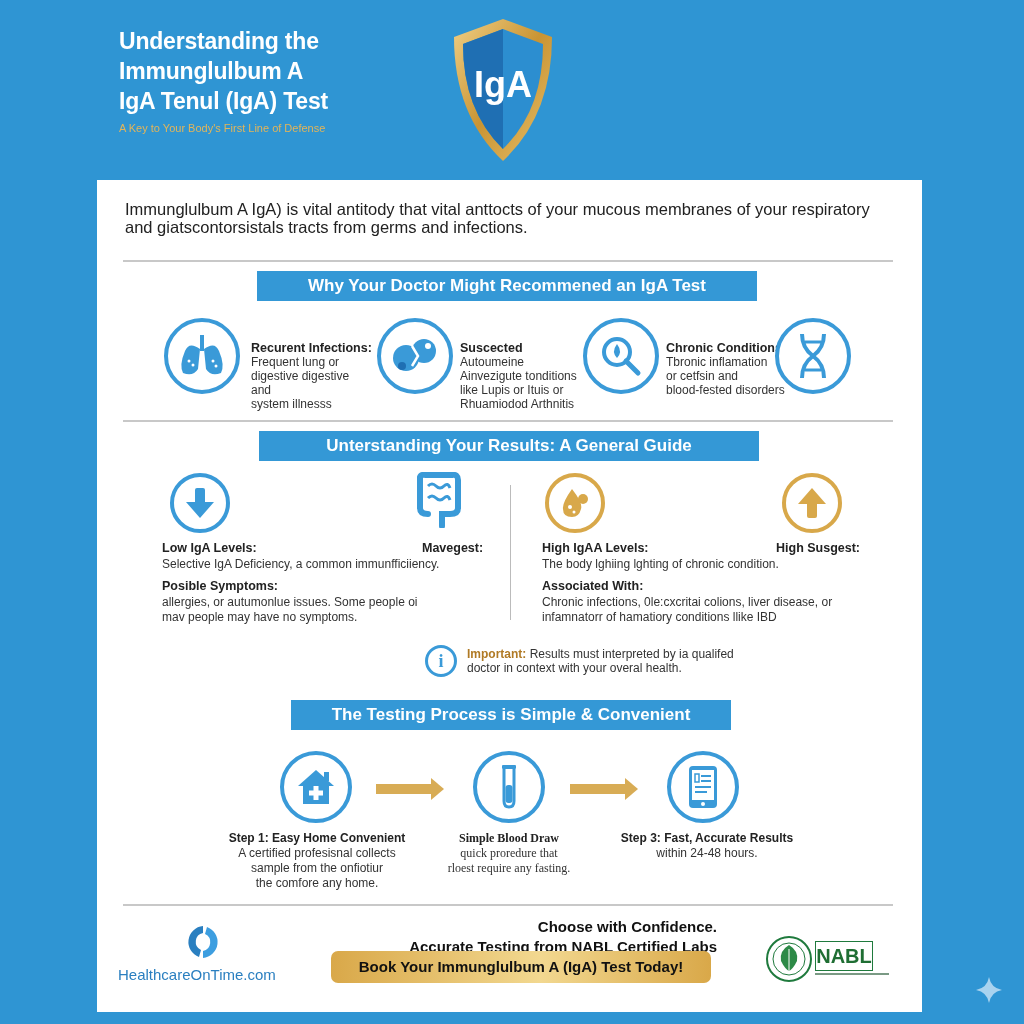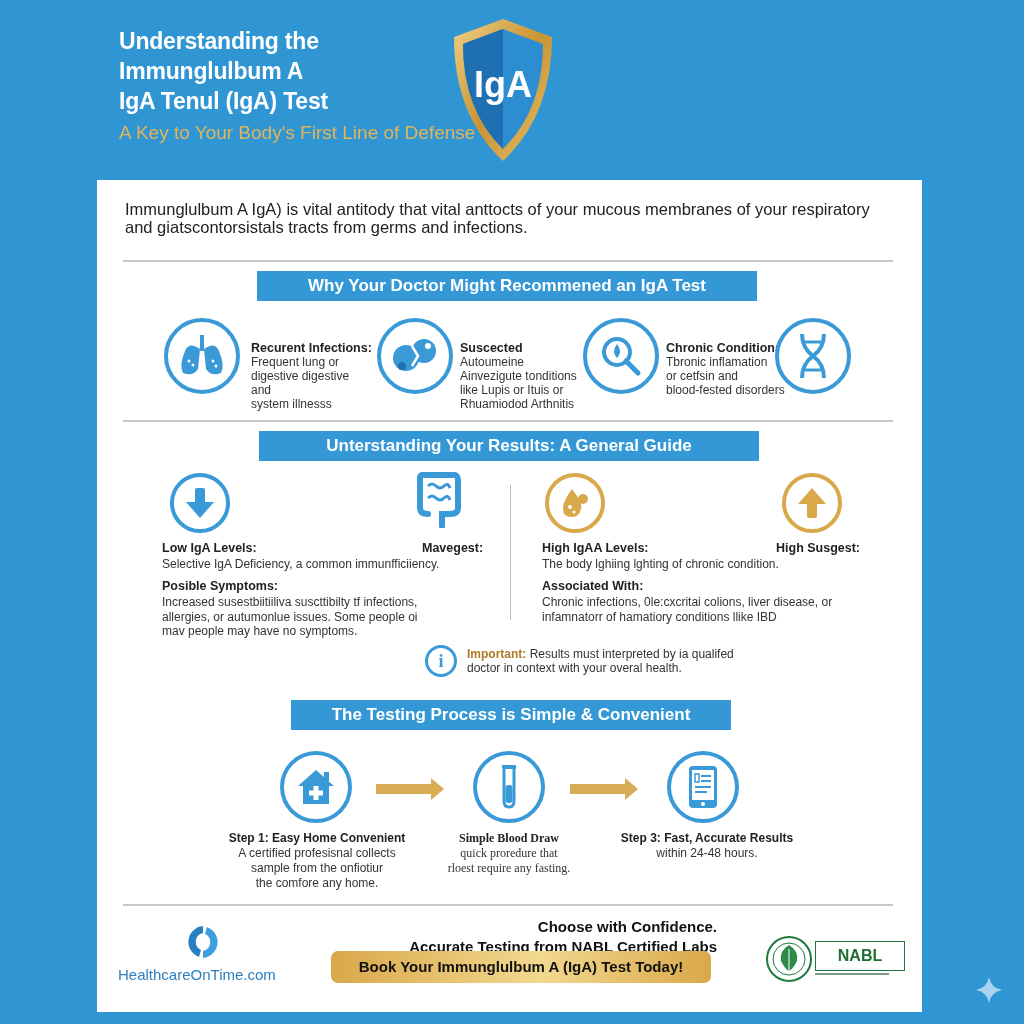--- a/index.html
+++ b/index.html
@@ -11,21 +11,21 @@
     color: #222;
   }
   .hero-title {
     position: absolute; left: 119px; top: 26px;
     color: #fff; font-weight: bold; font-size: 23px; line-height: 30px;
     letter-spacing: -0.2px;
   }
   .hero-title div { white-space: nowrap; }
   .hero-subtitle {
     position: absolute; left: 119px; top: 122px;
-    color: #e2b55a; font-size: 19px; white-space: nowrap;
+    color: #e2b55a; font-size: 11px; white-space: nowrap;
   }
   .shield { position: absolute; left: 448px; top: 15px; width: 110px; height: 150px; }
   .sparkle { position: absolute; left: 976px; top: 977px; width: 26px; height: 26px; }
 
   .card {
     position: absolute; left: 97px; top: 180px; width: 825px; height: 832px;
     background: #fff;
   }
   .intro {
     position: absolute; left: 28px; top: 20px; width: 760px;
@@ -72,22 +72,22 @@
     position: absolute; left: 234px; top: 771px; width: 380px; height: 32px;
     border-radius: 7px; background: linear-gradient(90deg, #d9a849, #f2d890 55%, #d9a849);
     font-weight: bold; font-size: 15px; color: #111; text-align: center; line-height: 32px;
     border: none; white-space: nowrap;
   }
   .brand-logo { position: absolute; left: 88px; top: 744px; width: 36px; height: 36px; }
   .brand-name { position: absolute; left: 21px; top: 786px; font-size: 15px; color: #2a7fc0; white-space: nowrap; }
   .nabl { position: absolute; left: 668px; top: 755px; }
   .nabl-seal { position: absolute; left: 0; top: 0; width: 48px; height: 48px; }
   .nabl-box {
-    position: absolute; left: 50px; top: 6px; width: 90px; height: 30px;
-    border: 1.5px solid #1f7a3d; color: #1f6e33; font-weight: bold; font-size: 16px;
+    position: absolute; left: 50px; top: 6px; width: 58px; height: 30px;
+    border: 1.5px solid #1f7a3d; color: #1f6e33; font-weight: bold; font-size: 20px;
     line-height: 28px; text-align: center;
   }
   .nabl-sub { position: absolute; left: 50px; top: 38px; width: 74px; height: 2px; background: #7a9a84; }
 </style>
 </head>
 <body>
 
 <div class="hero-title">
   <div>Understanding the</div>
   <div>Immunglulbum A</div>
@@ -193,21 +193,20 @@
     <path d="M6 6 Q6 2 12 3 L38 3 Q44 2 44 8 L44 36 Q44 42 36 42 L28 42 L28 54" stroke="#3a9ad8" stroke-width="6" fill="none" stroke-linecap="round"></path>
     <path d="M6 6 L6 36 Q6 42 14 42" stroke="#3a9ad8" stroke-width="6" fill="none" stroke-linecap="round"></path>
     <path d="M14 14 Q18 10 22 14 Q26 18 30 14 Q34 10 36 16 M14 26 Q18 22 22 26 Q26 30 30 26 Q34 22 36 28" stroke="#3a9ad8" stroke-width="3" fill="none"></path>
   </svg>
 
   <div class="res-label" style="left:65px; top:361px;">Low IgA Levels:</div>
   <div class="res-label" style="left:325px; top:361px;">Mavegest:</div>
   <div class="res-text" style="left:65px; top:377px; width:330px;">Selective IgA Deficiency, a common immunfficiiency.</div>
   <div class="res-label" style="left:65px; top:399px;">Posible Symptoms:</div>
   <div class="res-text" style="left:65px; top:415px; width:330px;">
-    <div>Increased susestbiitiiliva suscttibilty tf infections,</div>
     <div>allergies, or autumonlue issues. Some people oi</div>
     <div>mav people may have no symptoms.</div>
   </div>
 
   <div class="vline"></div>
 
   <div class="icon-circle gold" style="left:448px; top:293px; width:60px; height:60px;">
     <svg width="32" height="32" viewBox="0 0 32 32">
       <path d="M13 2 Q24 16 22 22 Q20 30 13 30 Q4 30 4 22 Q3 16 13 2 Z" fill="#d8a84a"></path>
       <circle cx="24" cy="12" r="5" fill="#d8a84a"></circle>

